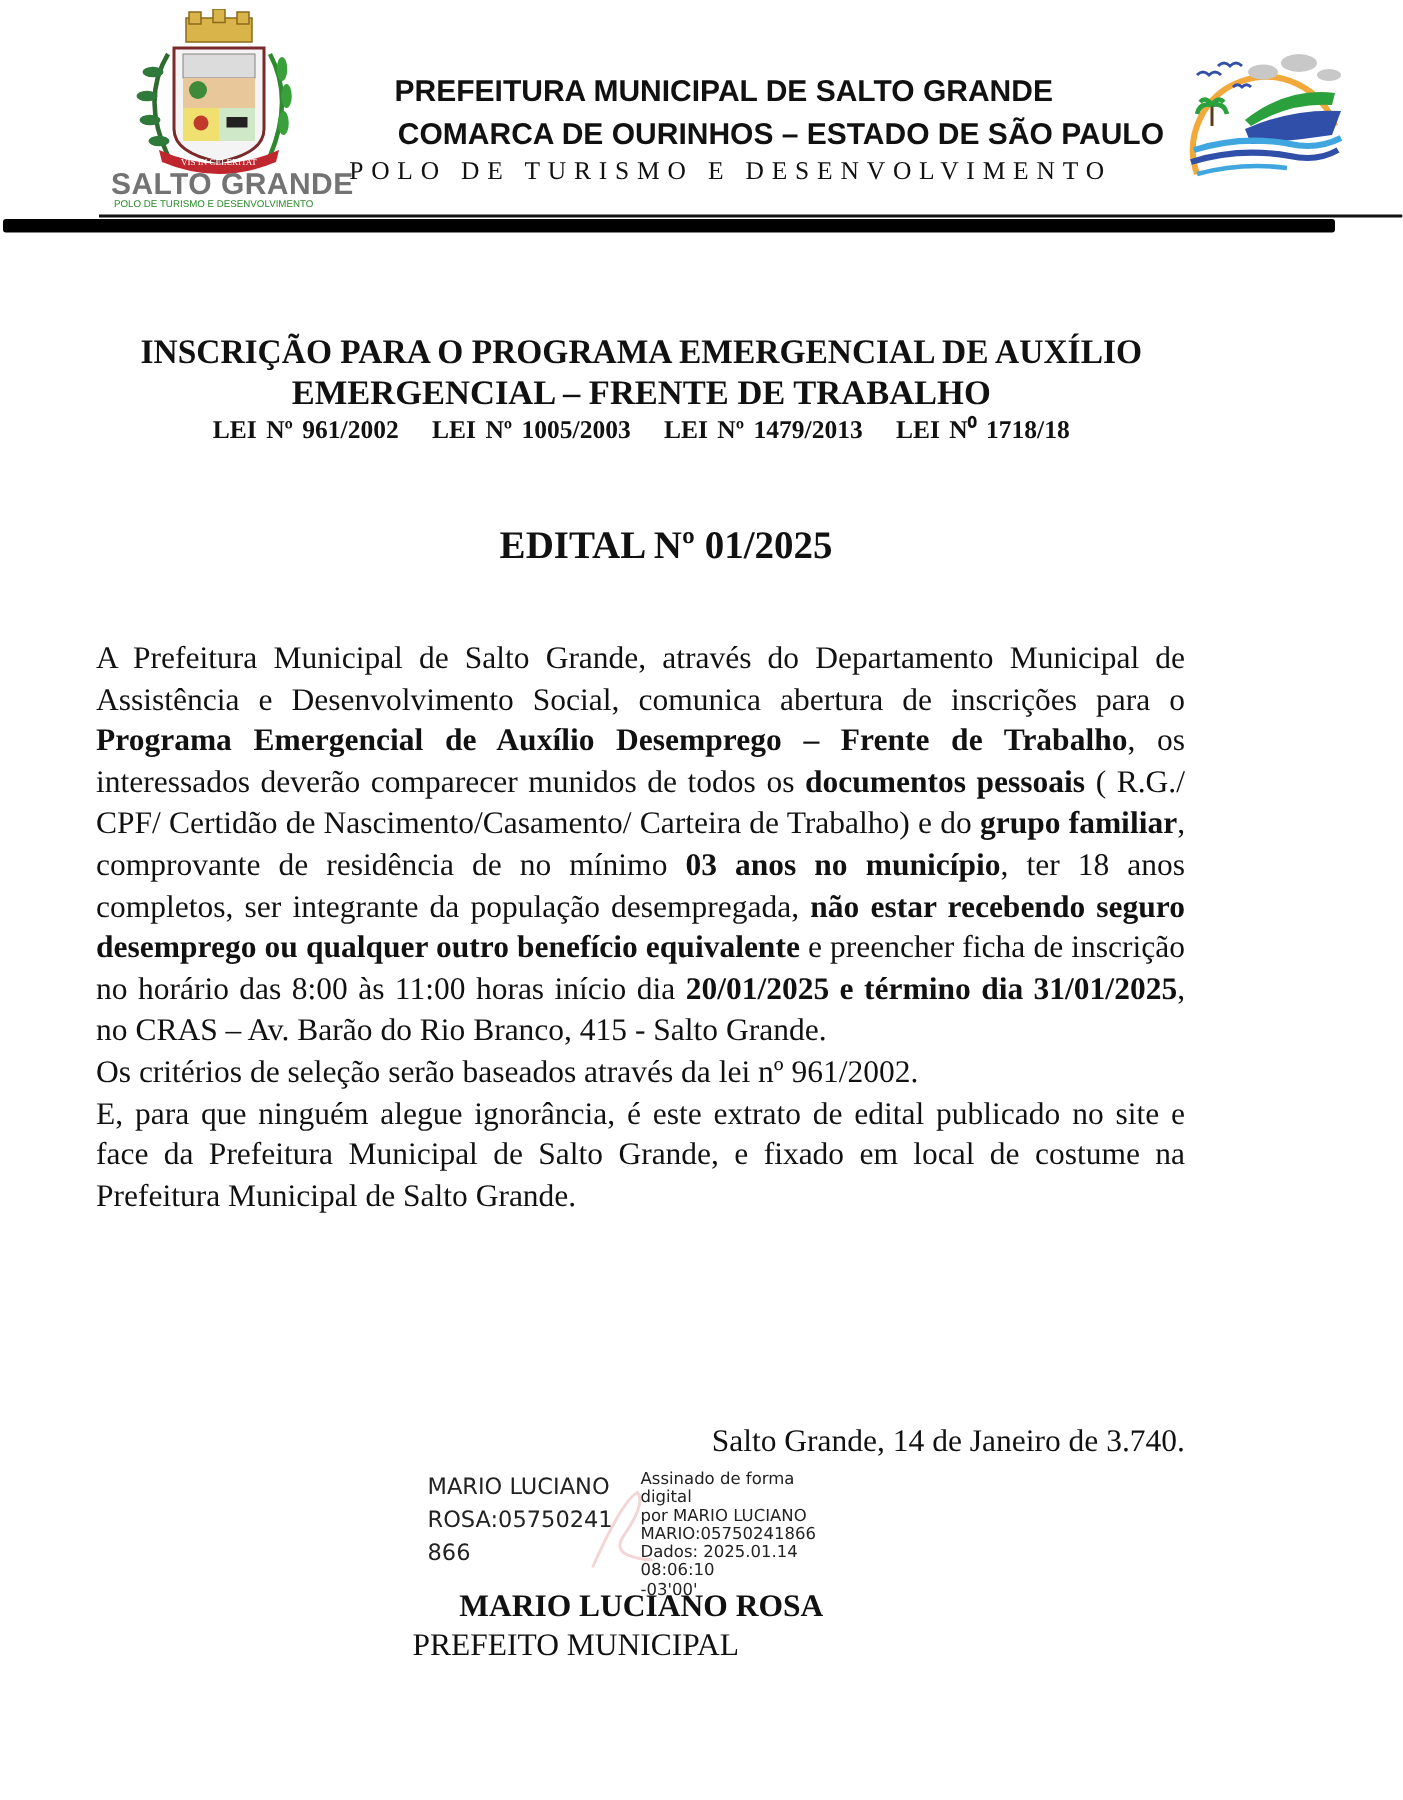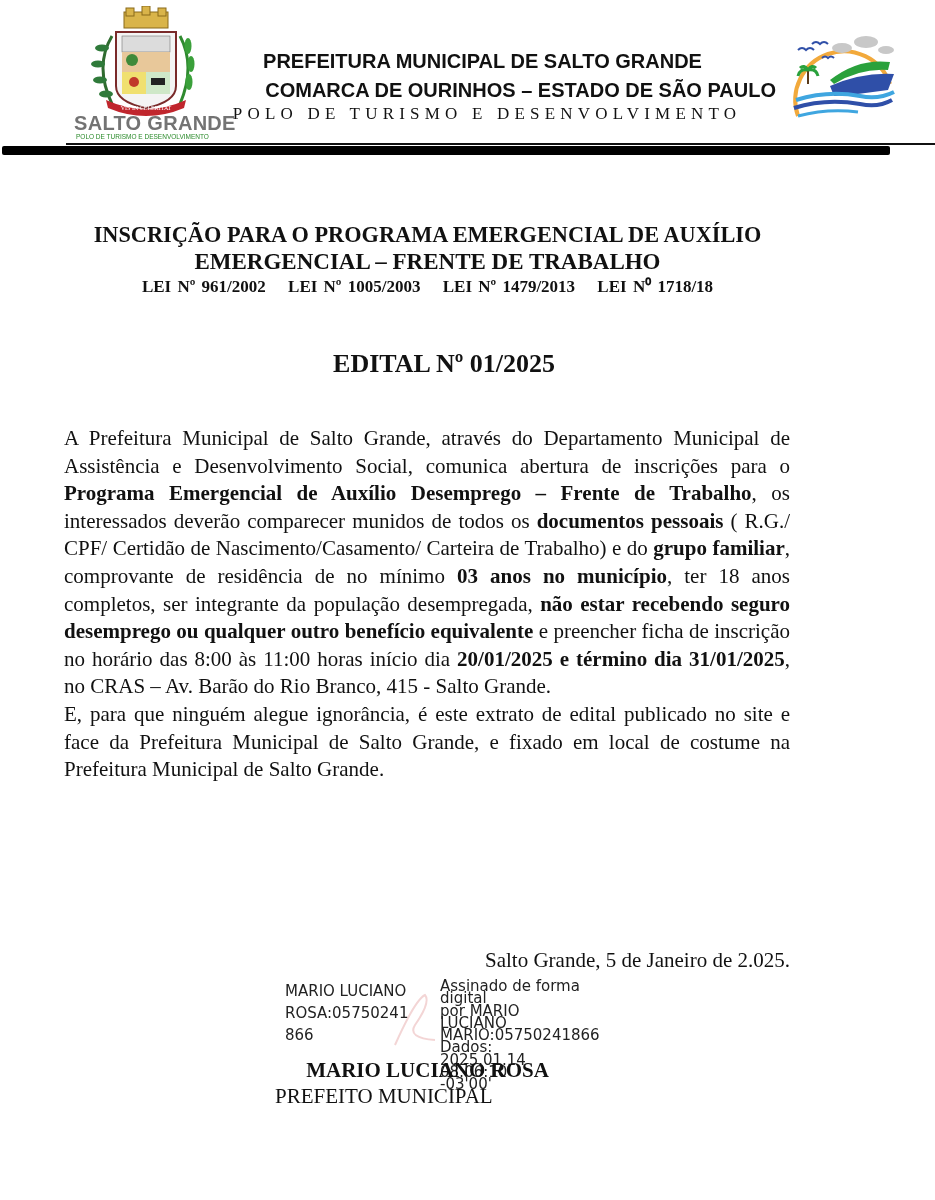--- a/index.html
+++ b/index.html
@@ -25,21 +25,21 @@
     .edital { position: absolute; left: 300px; top: 351px; width: 255px; text-align: right; font-family: "Liberation Serif", serif; font-weight: bold; font-size: 26px; line-height: 26px; }
 
     
     .body-text { position: absolute; left: 64px; top: 425px; width: 726px; font-family: "Liberation Serif", serif; font-size: 21px; line-height: 27.6px; text-align: justify; }
     .body-text p { margin: 0; }
     .body-text b { font-weight: bold; }
 
     
     .date-line { position: absolute; left: 300px; top: 947px; width: 490px; text-align: right; font-family: "Liberation Serif", serif; font-size: 21px; line-height: 26px; }
     .sig-name-big { position: absolute; left: 285px; top: 980px; width: 145px; font-family: "DejaVu Sans", sans-serif; font-size: 15px; line-height: 22px; color: #222; }
-    .sig-details { position: absolute; left: 440px; top: 980px; width: 140px; font-family: "DejaVu Sans", sans-serif; font-size: 15px; line-height: 12.3px; color: #222; }
+    .sig-details { position: absolute; left: 427px; top: 980px; width: 140px; font-family: "DejaVu Sans", sans-serif; font-size: 11px; line-height: 12.3px; color: #222; }
     .sig-watermark { position: absolute; left: 385px; top: 990px; width: 60px; height: 60px; opacity: 0.35; }
     .signer { position: absolute; left: 275px; top: 1058px; width: 305px; text-align: center; font-family: "Liberation Serif", serif; font-weight: bold; font-size: 21px; line-height: 24px; }
     .signer-role { position: absolute; left: 275px; top: 1084px; width: 305px; text-align: left; font-family: "Liberation Serif", serif; font-size: 21px; line-height: 24px; }
   </style>
 </head>
 <body>
 
 <div>
   <svg class="crest" viewBox="0 0 148 134">
 
@@ -104,24 +104,25 @@
   <span>LEI Nº 961/2002</span>
   <span>LEI Nº 1005/2003</span>
   <span>LEI Nº 1479/2013</span>
   <span>LEI N⁰ 1718/18</span>
 </div>
 
 <div class="edital">EDITAL Nº 01/2025</div>
 
 <div class="body-text">
   <p id="para1"><span>A Prefeitura Municipal de Salto Grande, através do Departamento Municipal de Assistência e Desenvolvimento Social, comunica abertura de inscrições para o </span><b>Programa Emergencial de Auxílio Desemprego – Frente de Trabalho</b><span>, os interessados deverão comparecer munidos de todos os </span><b>documentos pessoais</b><span> ( R.G./ CPF/ Certidão de Nascimento/Casamento/ Carteira de Trabalho) e do </span><b>grupo familiar</b><span>, comprovante de residência de no mínimo </span><b>03 anos no município</b><span>, ter 18 anos completos, ser integrante da população desempregada, </span><b>não estar recebendo seguro desemprego ou qualquer outro benefício equivalente</b><span> e preencher ficha de inscrição no horário das 8:00 às 11:00 horas início dia </span><b>20/01/2025 e término dia 31/01/2025</b><span>, no CRAS – Av. Barão do Rio Branco, 415 - Salto Grande.</span></p>
+  <p style="text-align:left">Os critérios de seleção serão baseados através da lei nº 961/2002.</p>
   <p>E, para que ninguém alegue ignorância, é este extrato de edital publicado no site e face da Prefeitura Municipal de Salto Grande, e fixado em local de costume na Prefeitura Municipal de Salto Grande.</p>
 </div>
 
-<div class="date-line">Salto Grande, 5 de Janeiro de 2.025.</div>
+<div class="date-line">Salto Grande, 14 de Janeiro de 3.740.</div>
 
 <svg class="sig-watermark" viewBox="0 0 60 60">
   <path d="M10 55 Q30 10 40 5 Q46 12 30 35 Q22 48 50 50" stroke="#d88" stroke-width="2" fill="none"></path>
 </svg>
 <div class="sig-name-big">
   <div>MARIO LUCIANO</div>
   <div>ROSA:05750241</div>
   <div>866</div>
 </div>
 <div class="sig-details">

